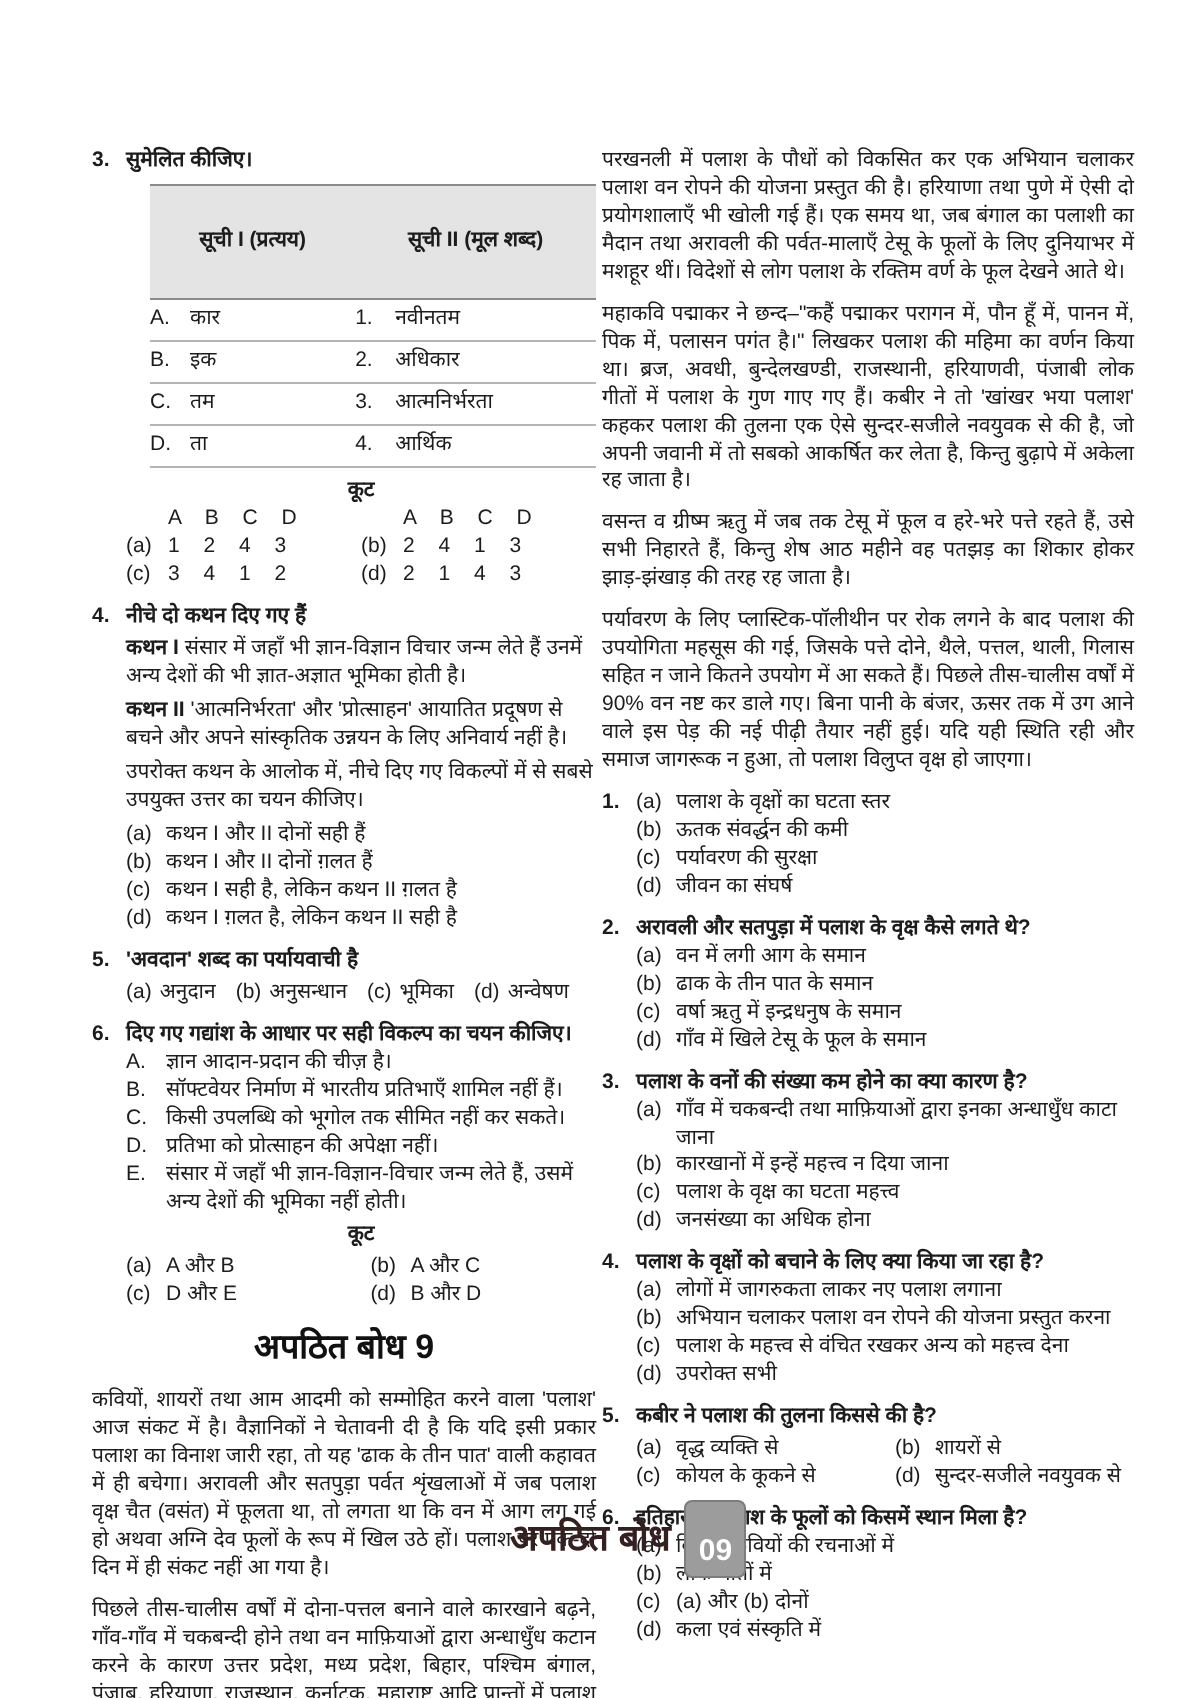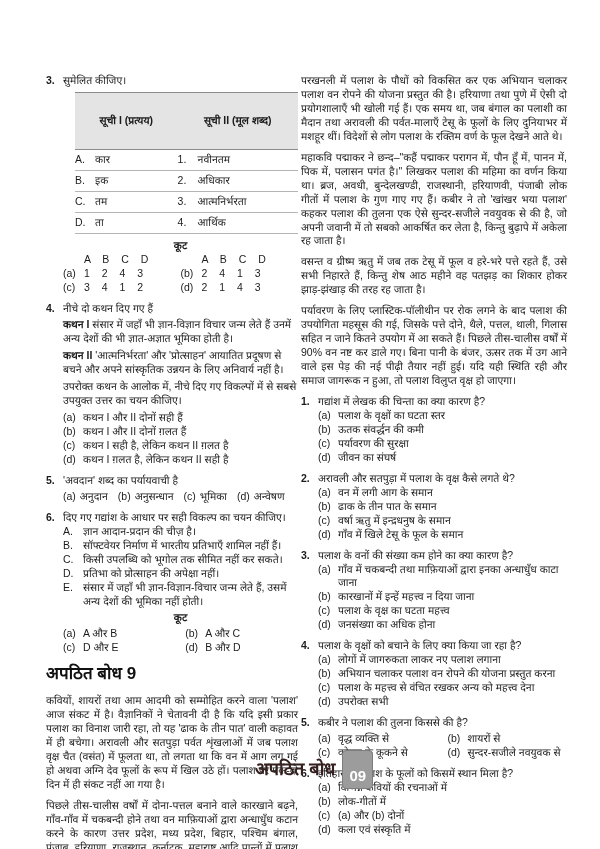--- a/index.html
+++ b/index.html
@@ -8,21 +8,21 @@
     font-family:"Liberation Sans", sans-serif; color:#1c1c1c;
     font-size:10.5px; line-height:1.33; overflow:hidden;
   }
   .col { position:absolute; top:74px; }
   .col-left  { left:46px;  width:252px; }
   .col-right { left:301px; width:266px; }
 
   .q { display:flex; margin-bottom:7px; }
   .qnum { font-weight:700; width:17px; flex:none; }
   .qbody { flex:1; min-width:0; }
-  .qtitle { font-weight:400; }
+  .qtitle { font-weight:700; }
 
   .opt { display:flex; }
   .optk { width:20px; flex:none; }
   .optt { flex:1; min-width:0; }
 
   .opts-inline { display:flex; flex-wrap:wrap; margin-top:2px; }
   .opts-inline .opt { margin-right:10px; }
   .opts-inline .optk { width:auto; margin-right:4px; }
 
   .opts-grid { display:grid; grid-template-columns:52% 48%; margin-top:2px; }
@@ -41,21 +41,21 @@
   .codes { display:flex; }
   .code-col { width:50%; }
   .code-head { font-weight:400; padding-left:21px; word-spacing:9px; }
   .code-row { display:flex; }
   .code-k { width:21px; flex:none; }
   .code-v { word-spacing:9px; }
 
   .statement { margin:3px 0; }
   .statement b { font-weight:700; }
 
-  .section-title { font-weight:700; font-size:17px; margin:9px 0 8px; color:#111; }
+  .section-title { text-align:center; font-weight:700; font-size:17px; margin:9px 0 8px; color:#111; }
   .para { text-align:justify; margin-bottom:7px; }
 
   .footer { position:absolute; left:255px; top:750px; display:flex; align-items:center; }
   .footer-label { font-weight:700; font-size:18px; color:#33201f; }
   .footer-badge {
     margin-left:7px; background:#9c9c9c; color:#ffffff; font-weight:700;
     font-size:15px; padding:15px 6px 2px; border-radius:4px; border:1px solid #7d7d7d;
   }
 </style>
 </head>
@@ -249,21 +249,20 @@
 
   <div class="col col-right">
     <div class="para">परखनली में पलाश के पौधों को विकसित कर एक अभियान चलाकर पलाश वन रोपने की योजना प्रस्तुत की है। हरियाणा तथा पुणे में ऐसी दो प्रयोगशालाएँ भी खोली गई हैं। एक समय था, जब बंगाल का पलाशी का मैदान तथा अरावली की पर्वत-मालाएँ टेसू के फूलों के लिए दुनियाभर में मशहूर थीं। विदेशों से लोग पलाश के रक्तिम वर्ण के फूल देखने आते थे।</div>
     <div class="para">महाकवि पद्माकर ने छन्द–"कहैं पद्माकर परागन में, पौन हूँ में, पानन में, पिक में, पलासन पगंत है।" लिखकर पलाश की महिमा का वर्णन किया था। ब्रज, अवधी, बुन्देलखण्डी, राजस्थानी, हरियाणवी, पंजाबी लोक गीतों में पलाश के गुण गाए गए हैं। कबीर ने तो 'खांखर भया पलाश' कहकर पलाश की तुलना एक ऐसे सुन्दर-सजीले नवयुवक से की है, जो अपनी जवानी में तो सबको आकर्षित कर लेता है, किन्तु बुढ़ापे में अकेला रह जाता है।</div>
     <div class="para">वसन्त व ग्रीष्म ऋतु में जब तक टेसू में फूल व हरे-भरे पत्ते रहते हैं, उसे सभी निहारते हैं, किन्तु शेष आठ महीने वह पतझड़ का शिकार होकर झाड़-झंखाड़ की तरह रह जाता है।</div>
     <div class="para">पर्यावरण के लिए प्लास्टिक-पॉलीथीन पर रोक लगने के बाद पलाश की उपयोगिता महसूस की गई, जिसके पत्ते दोने, थैले, पत्तल, थाली, गिलास सहित न जाने कितने उपयोग में आ सकते हैं। पिछले तीस-चालीस वर्षों में 90% वन नष्ट कर डाले गए। बिना पानी के बंजर, ऊसर तक में उग आने वाले इस पेड़ की नई पीढ़ी तैयार नहीं हुई। यदि यही स्थिति रही और समाज जागरूक न हुआ, तो पलाश विलुप्त वृक्ष हो जाएगा।</div>
 
     <div class="q">
       <span class="qnum">1.</span>
       <div class="qbody">
-        <div class="qtitle">गद्यांश में लेखक की चिन्ता का क्या कारण है?</div>
         <div class="opt">
             <span class="optk">(a)</span>
             <span class="optt">पलाश के वृक्षों का घटता स्तर</span>
           </div>
         <div class="opt">
             <span class="optk">(b)</span>
             <span class="optt">ऊतक संवर्द्धन की कमी</span>
           </div>
         <div class="opt">
             <span class="optk">(c)</span>

